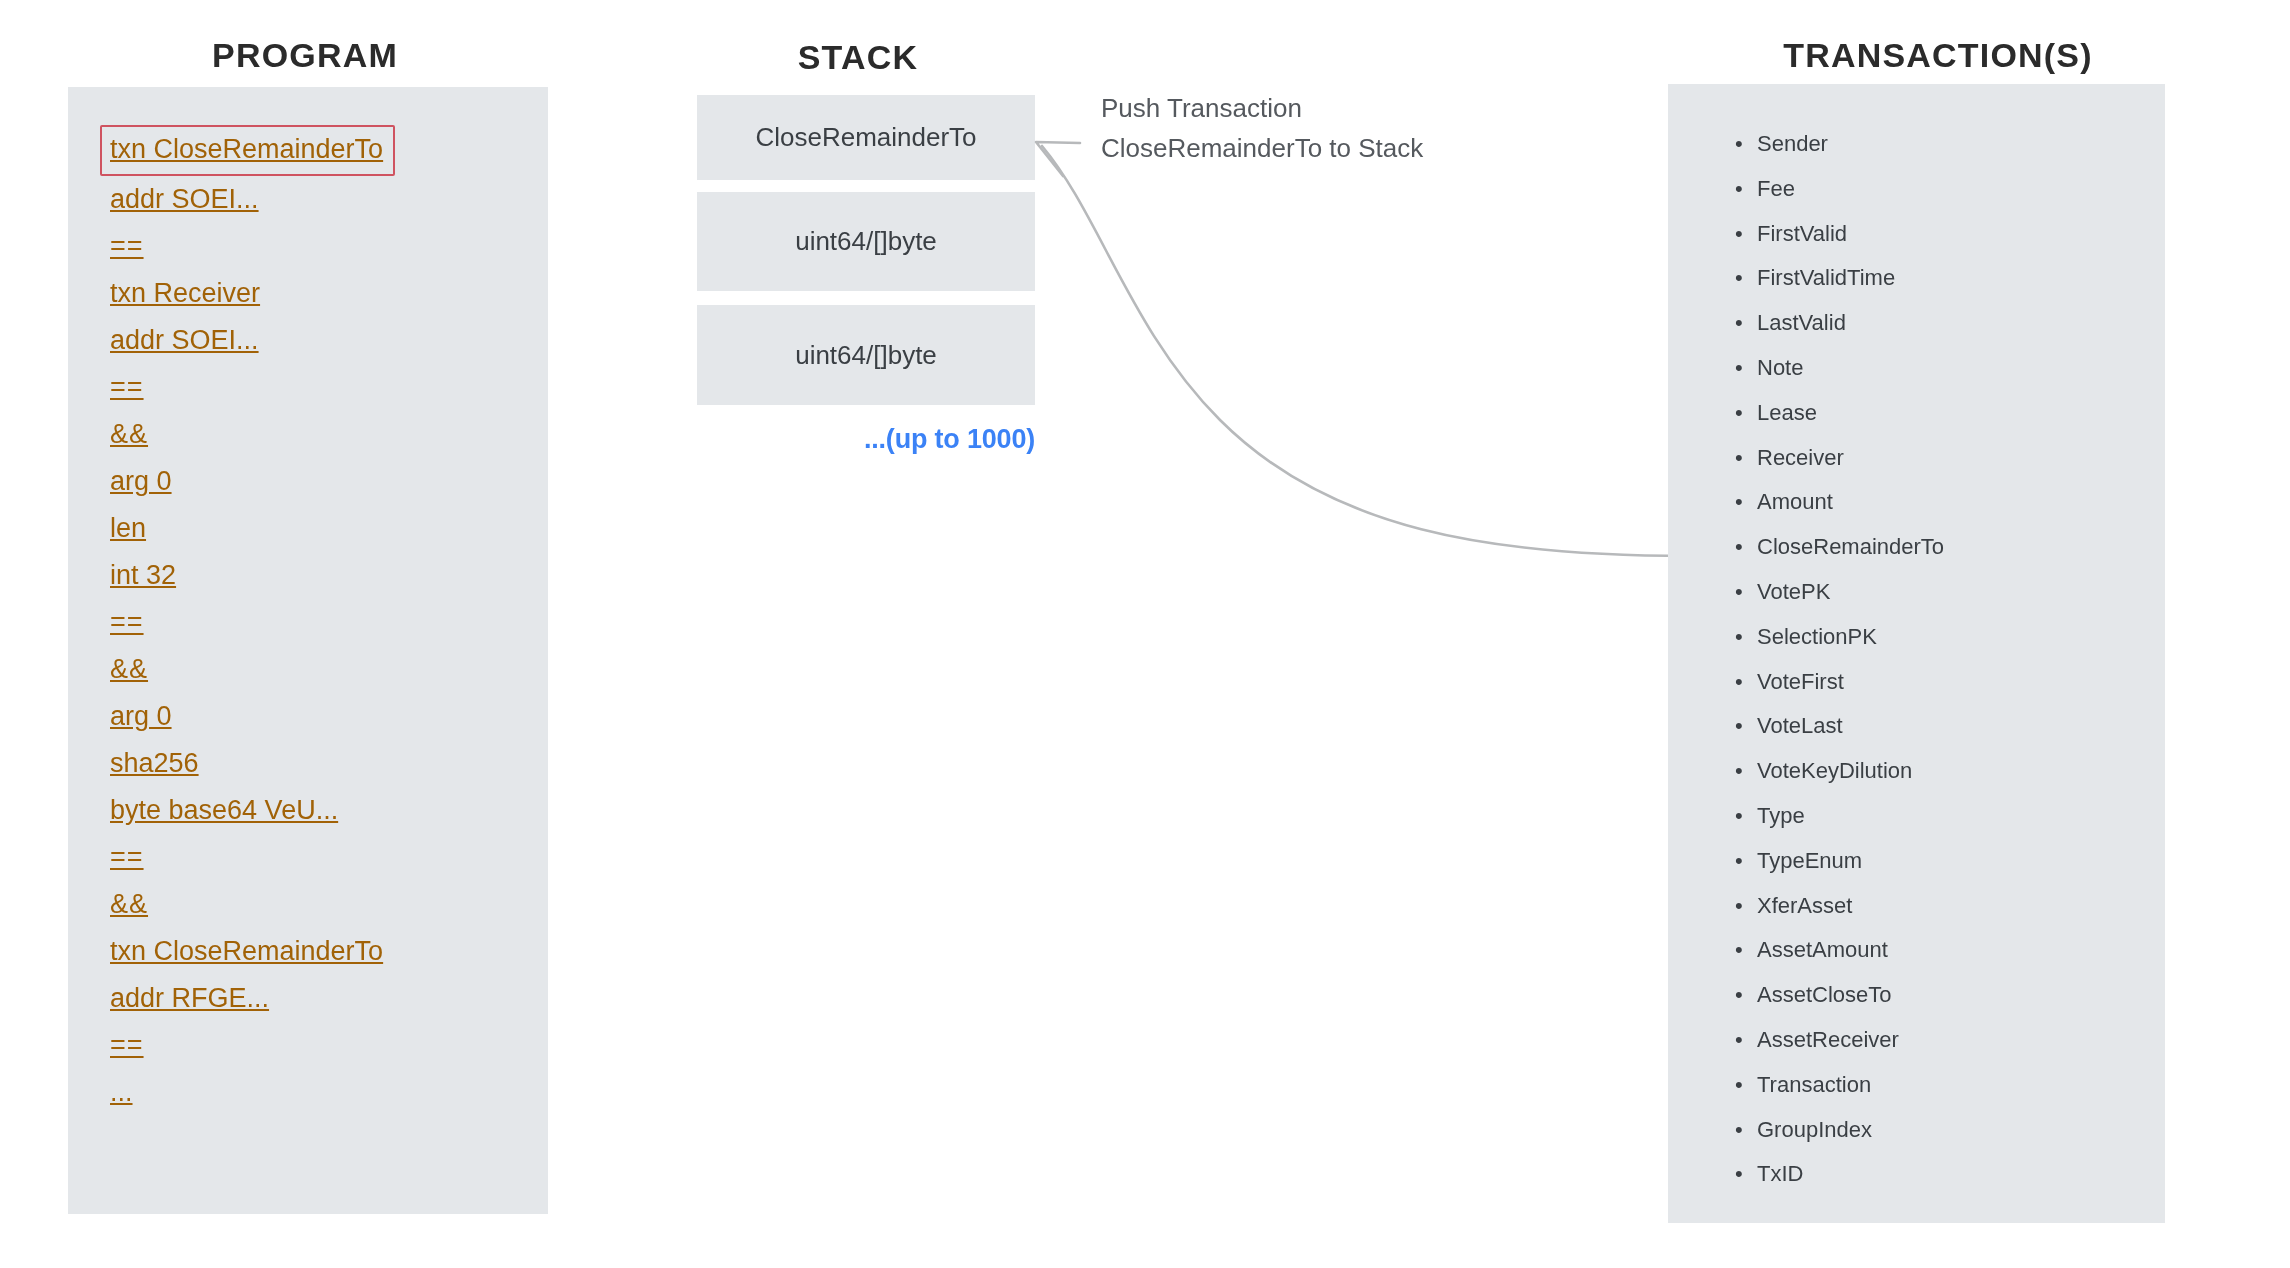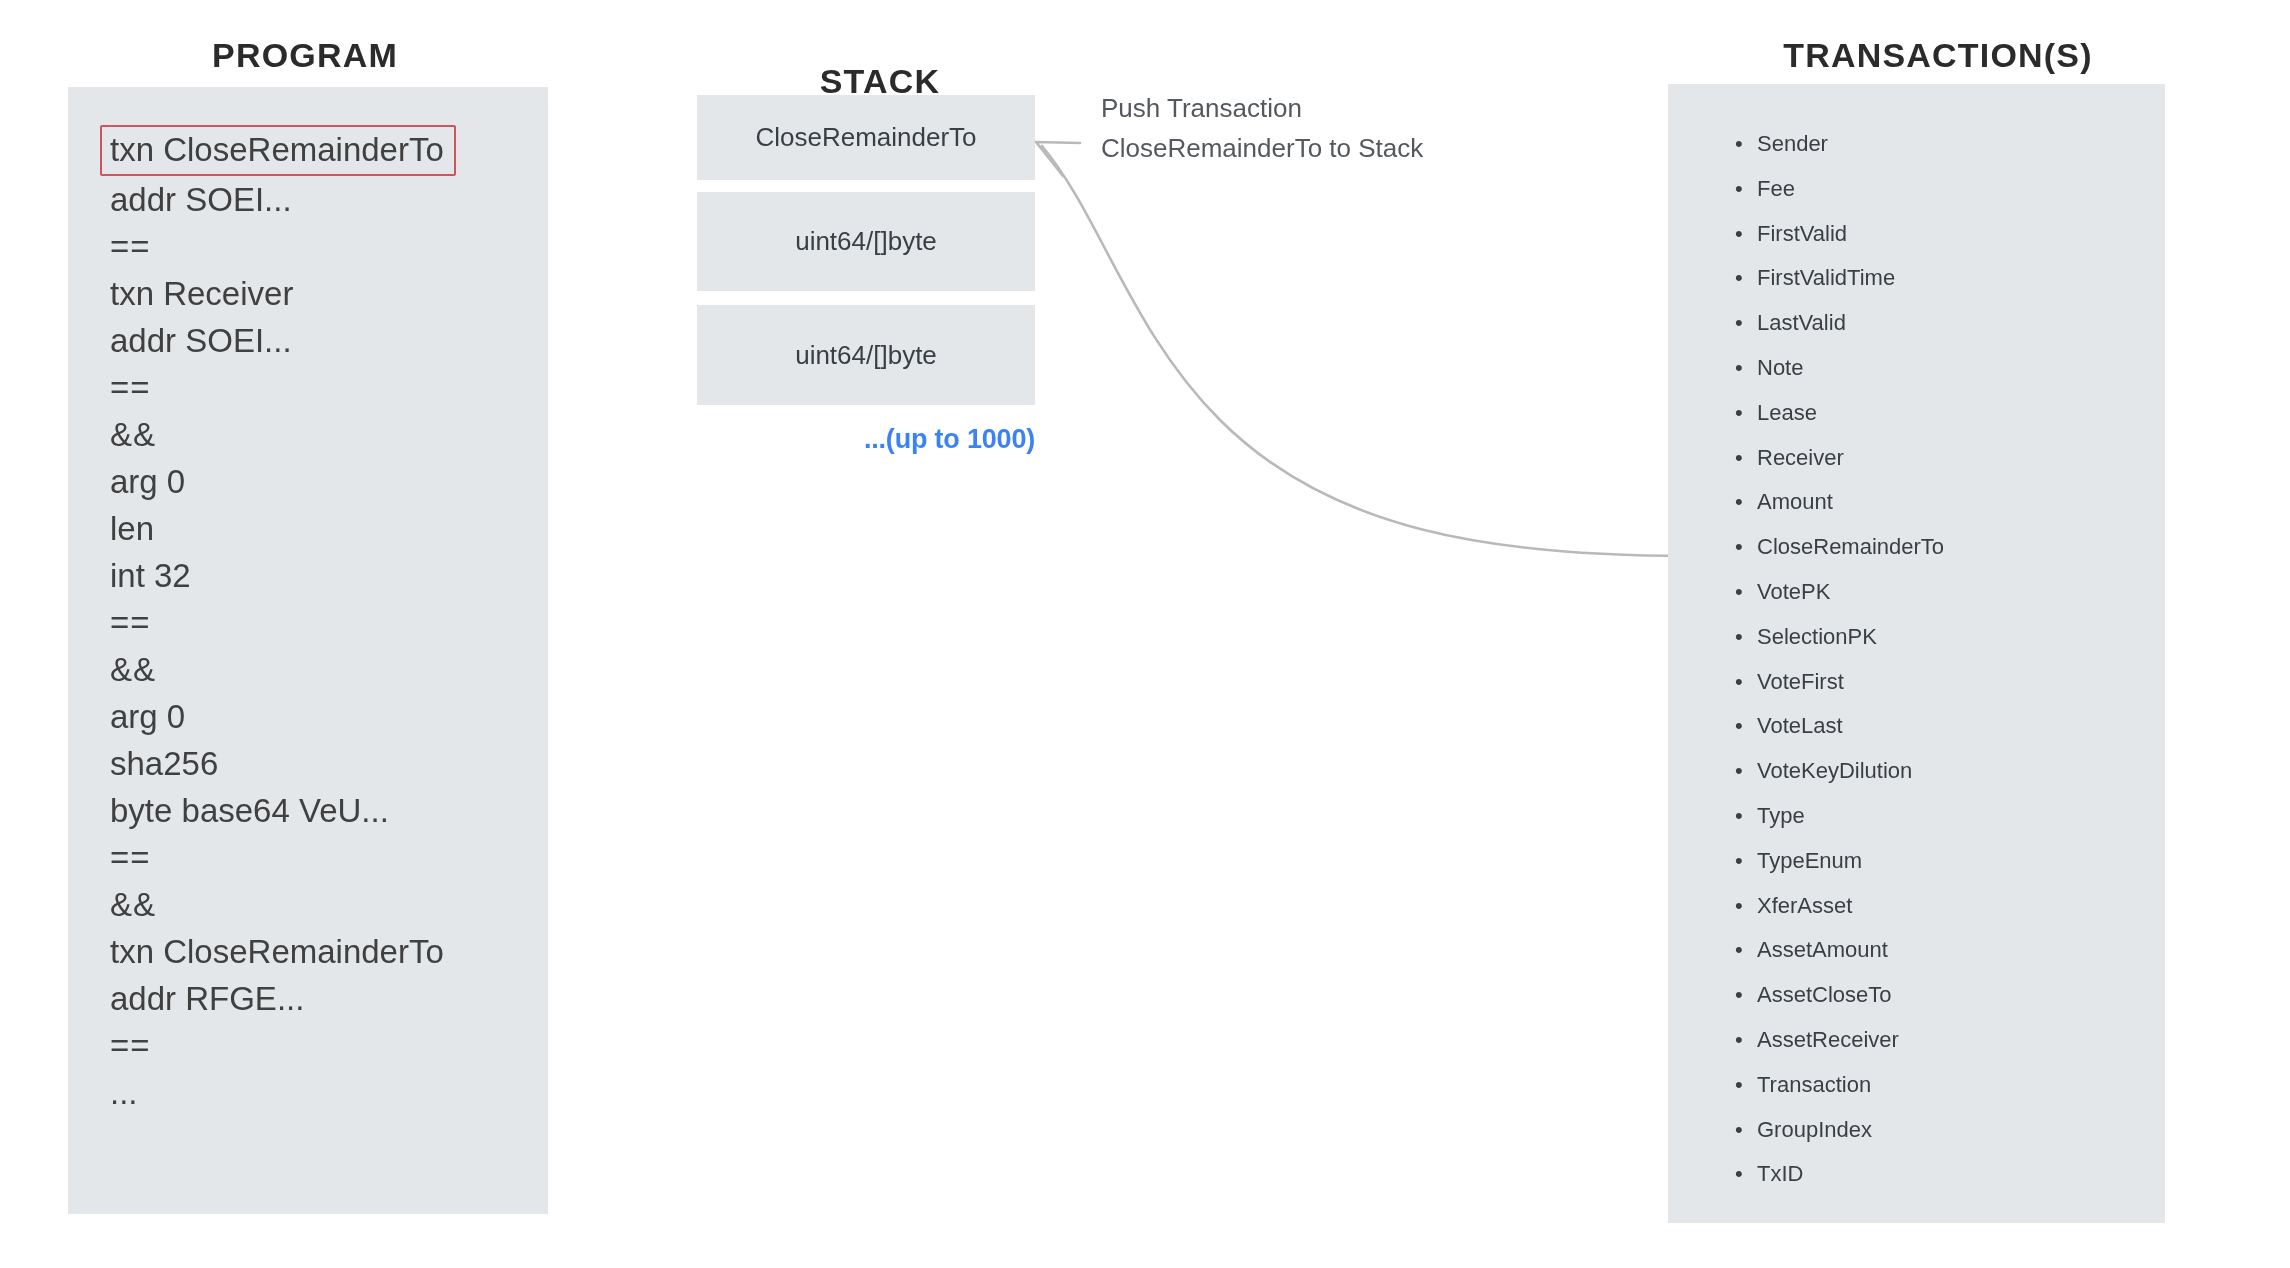--- a/index.html
+++ b/index.html
@@ -46,43 +46,44 @@
     width: 480px;
     height: 1127px;
   }
   #program-lines {
     position: absolute;
     left: 110px;
     top: 125px;
     width: 420px;
   }
   .prog-line {
-    font-size: 33px;
+    font-size: 27px;
     line-height: 47px;
-    color: #404040;
+    color: #a16207;
     white-space: nowrap;
     height: 47px;
     display: block;
+    text-decoration: underline;
   }
   .prog-line.highlight {
     display: inline-block;
     box-sizing: border-box;
     border: 2px solid #cf5360;
     border-radius: 2px;
     padding: 2px 10px 4px 8px;
     margin-left: -10px;
     line-height: 41px;
     height: auto;
   }
   .prog-line.op {
     letter-spacing: 1px;
   }
 
   
-  #stack-title { left: 880px; top: 38px; margin-top: 24px; }
+  #stack-title { left: 858px; top: 38px; }
   .stack-cell {
     position: absolute;
     left: 697px;
     width: 338px;
     background: #e4e7ea;
     display: flex;
     align-items: center;
     justify-content: center;
     font-size: 26px;
     color: #3a3f44;

